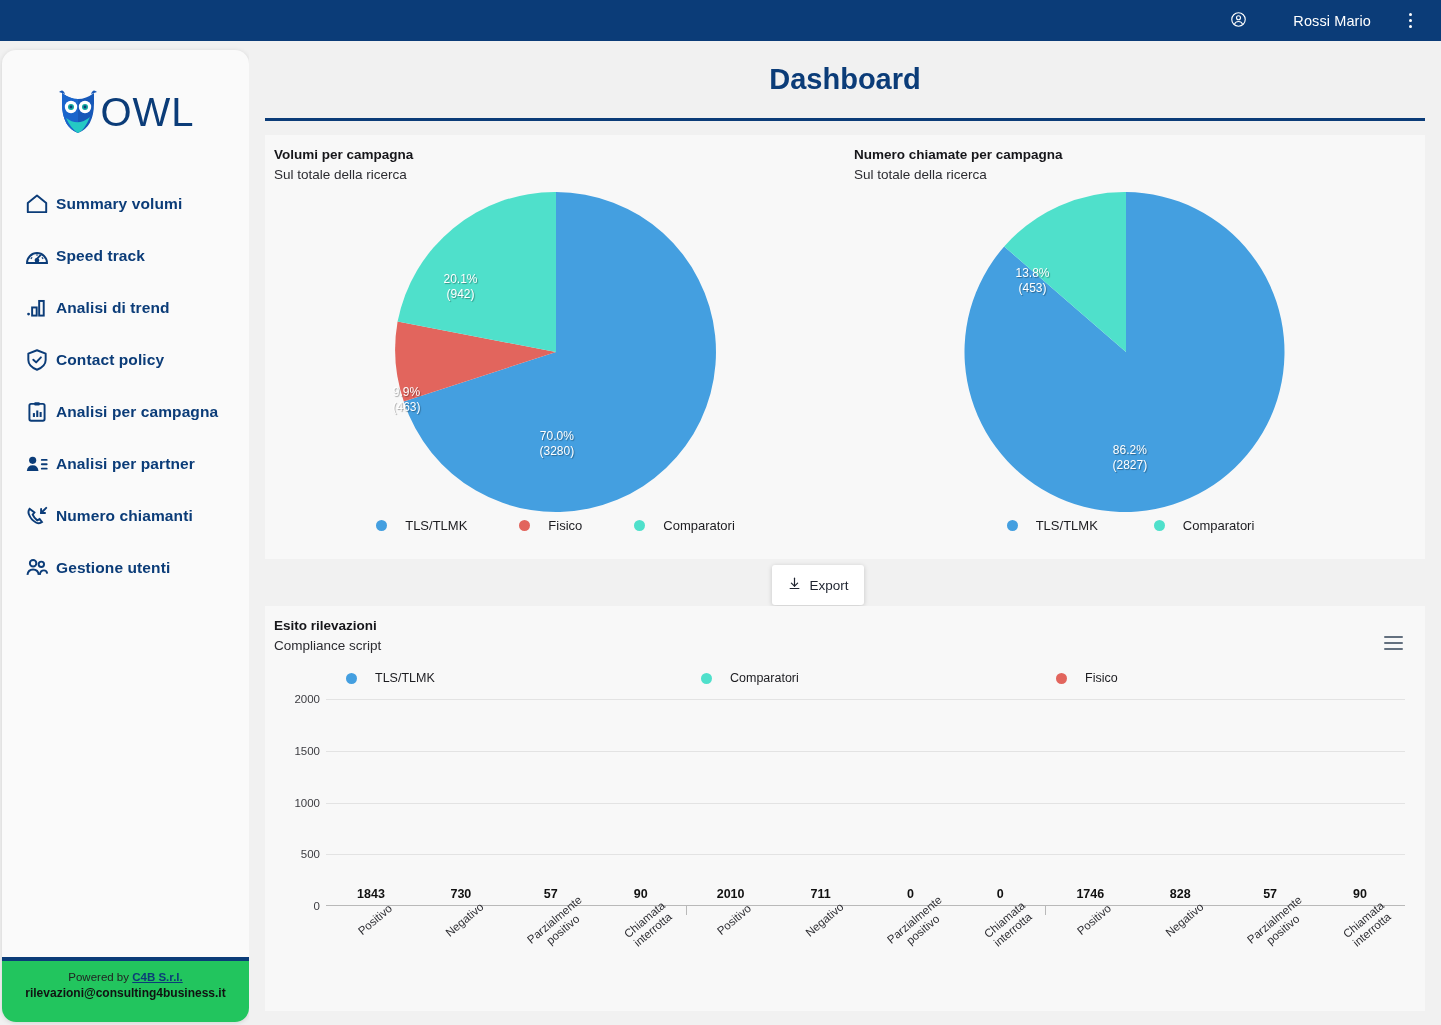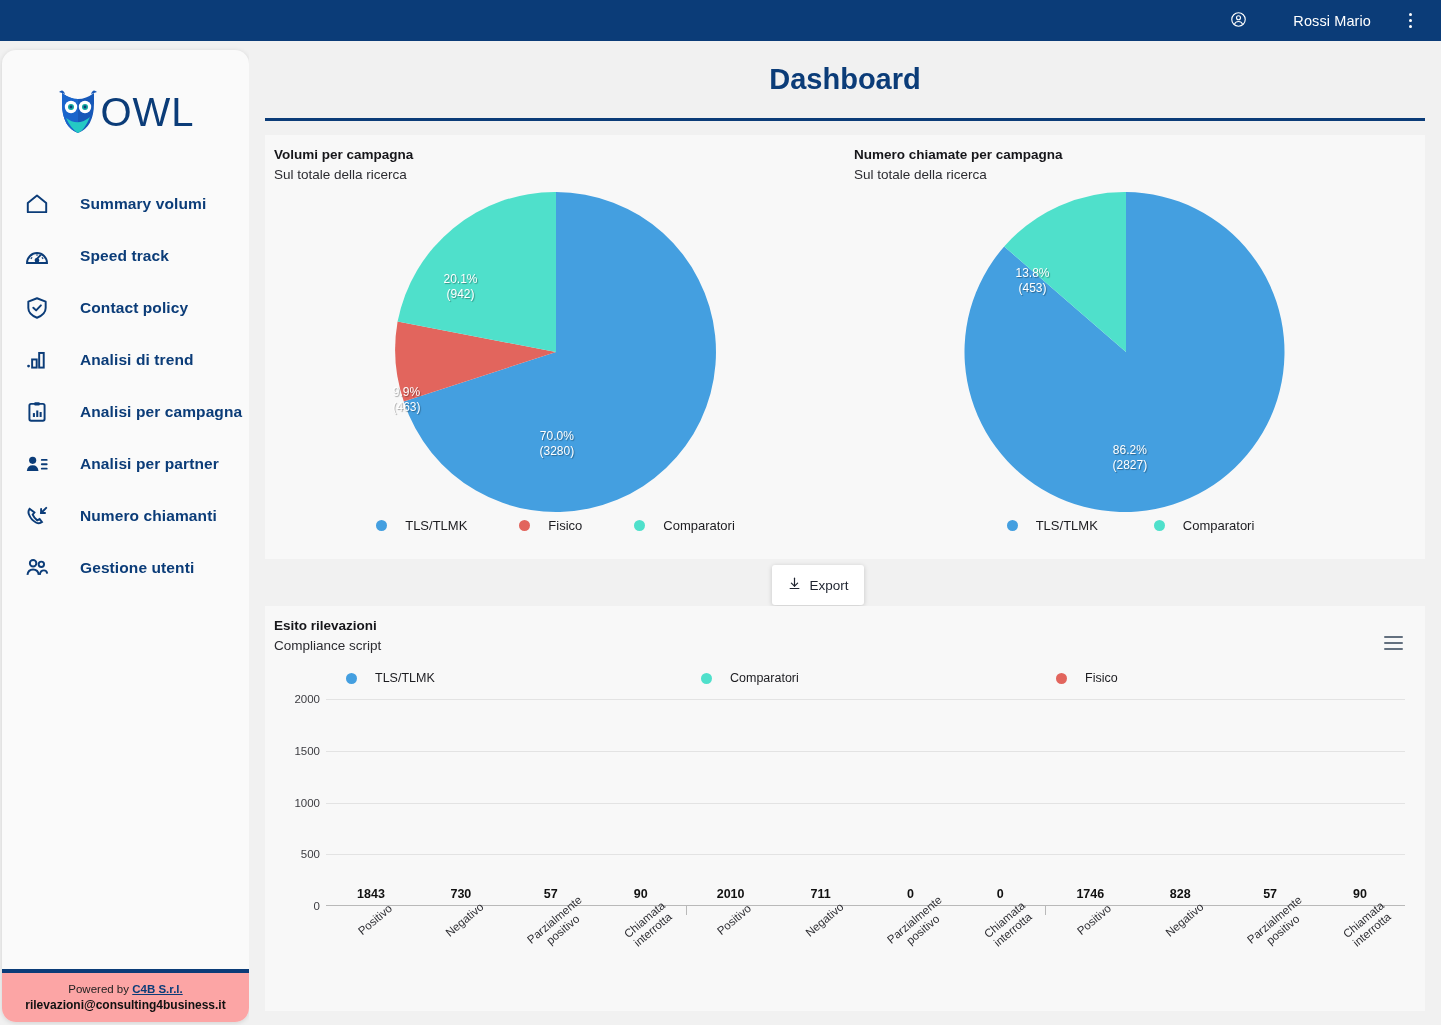--- a/index.html
+++ b/index.html
@@ -35,34 +35,34 @@
     width: 247px; height: 972px;
     background: #fafafa;
     border-radius: 14px;
     box-shadow: 0 1px 5px rgba(0,0,0,.13);
     overflow: hidden;
   }
   .logo-wrap { display: flex; align-items: center; justify-content: center; padding-top: 16px; height: 108px; }
   .logo-text { font-size: 40px; font-weight: 400; color: #0b3c78; letter-spacing: 1px; }
   .nav { margin-top: 20px; }
   .nav-item {
-    display: flex; align-items: center; gap: 28px;
+    display: flex; align-items: center; gap: 4px;
     padding: 0 0 0 20px;
     height: 52px;
     cursor: pointer;
     color: #0b3c78;
   }
   .nav-ico { width: 30px; height: 30px; display: flex; align-items: center; justify-content: center; flex: 0 0 30px; }
   .nav-label { font-size: 15.5px; font-weight: 700; letter-spacing: .1px; }
   .sb-footer {
     position: absolute; bottom: 0; left: 0; width: 247px;
     border-top: 4px solid #0b3c78;
-    padding: 10px 0 10px;
+    padding: 10px 0 22px;
     text-align: center;
-    background: #fca5a5;
+    background: #22c55e;
   }
   .sb-footer .line1 { font-size: 11.5px; color: #222; margin-bottom: 3px; }
   .sb-footer .line1 a { color: #0b3c78; text-decoration: underline; font-weight: 700; }
   .sb-footer .line2 { font-size: 12px; color: #111; font-weight: 700; }
 
   
   .main {
     position: absolute; left: 249px; top: 41px;
     width: 1192px; height: 1023px;
     background: #f1f1f1;
@@ -225,37 +225,37 @@
           <path d="M15.5 11 L10.5 16"></path>
           <circle cx="12" cy="16" r="1.3" fill="#0b3c78"></circle>
           <path d="M6.5 13.5 l.8 .8M12 10.5 v1.1M17.5 13.5 l-.8 .8"></path>
         </svg>
       </span>
       <span class="nav-label">Speed track</span>
     </div>
 
     <div class="nav-item">
       <span class="nav-ico">
-        <svg width="26" height="26" viewBox="0 0 24 24" fill="none" stroke="#0b3c78" stroke-width="1.8" stroke-linejoin="round">
-          <path d="M12 3 L20 6.2 V12 Q20 17.8 12 21 Q4 17.8 4 12 V6.2 Z"></path>
-          <path d="M8.6 11.8 L11.2 14.2 L15.6 9.6" stroke-linecap="round"></path>
-        </svg>
-      </span>
-      <span class="nav-label">Contact policy</span>
-    </div>
-
-    <div class="nav-item">
-      <span class="nav-ico">
         <svg width="26" height="26" viewBox="0 0 24 24" fill="none" stroke="#0b3c78" stroke-width="1.8">
           <circle cx="4.2" cy="17.6" r="1.3" fill="#0b3c78" stroke="none"></circle>
           <rect x="7.5" y="11.5" width="4.2" height="7.5"></rect>
           <rect x="14" y="5.5" width="4.2" height="13.5"></rect>
         </svg>
       </span>
       <span class="nav-label">Analisi di trend</span>
+    </div>
+
+    <div class="nav-item">
+      <span class="nav-ico">
+        <svg width="26" height="26" viewBox="0 0 24 24" fill="none" stroke="#0b3c78" stroke-width="1.8" stroke-linejoin="round">
+          <path d="M12 3 L20 6.2 V12 Q20 17.8 12 21 Q4 17.8 4 12 V6.2 Z"></path>
+          <path d="M8.6 11.8 L11.2 14.2 L15.6 9.6" stroke-linecap="round"></path>
+        </svg>
+      </span>
+      <span class="nav-label">Contact policy</span>
     </div>
 
     <div class="nav-item">
       <span class="nav-ico">
         <svg width="26" height="26" viewBox="0 0 24 24" fill="none" stroke="#0b3c78" stroke-width="1.8">
           <rect x="5" y="4.5" width="14" height="15.5" rx="1.6"></rect>
           <rect x="9.4" y="3" width="5.2" height="3" rx="1" fill="#0b3c78" stroke="none"></rect>
           <rect x="8.2" y="13" width="1.9" height="3.6" fill="#0b3c78" stroke="none"></rect>
           <rect x="11.3" y="10.6" width="1.9" height="6" fill="#0b3c78" stroke="none"></rect>
           <rect x="14.4" y="12" width="1.9" height="4.6" fill="#0b3c78" stroke="none"></rect>

